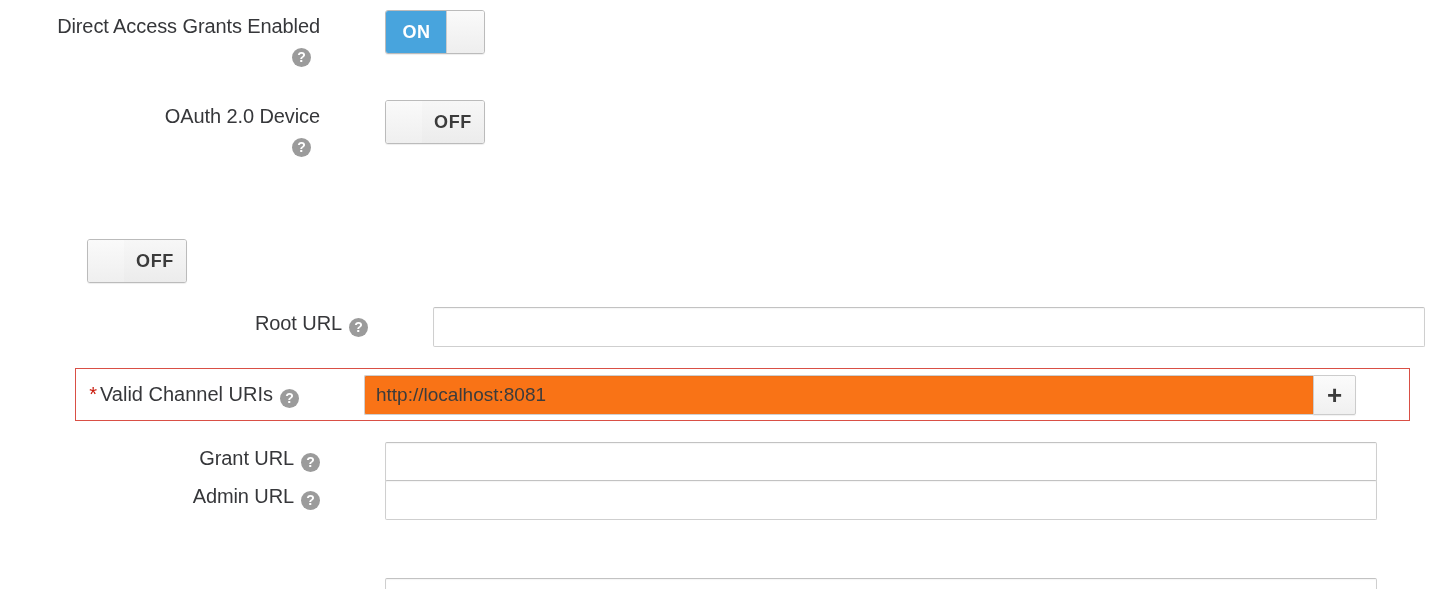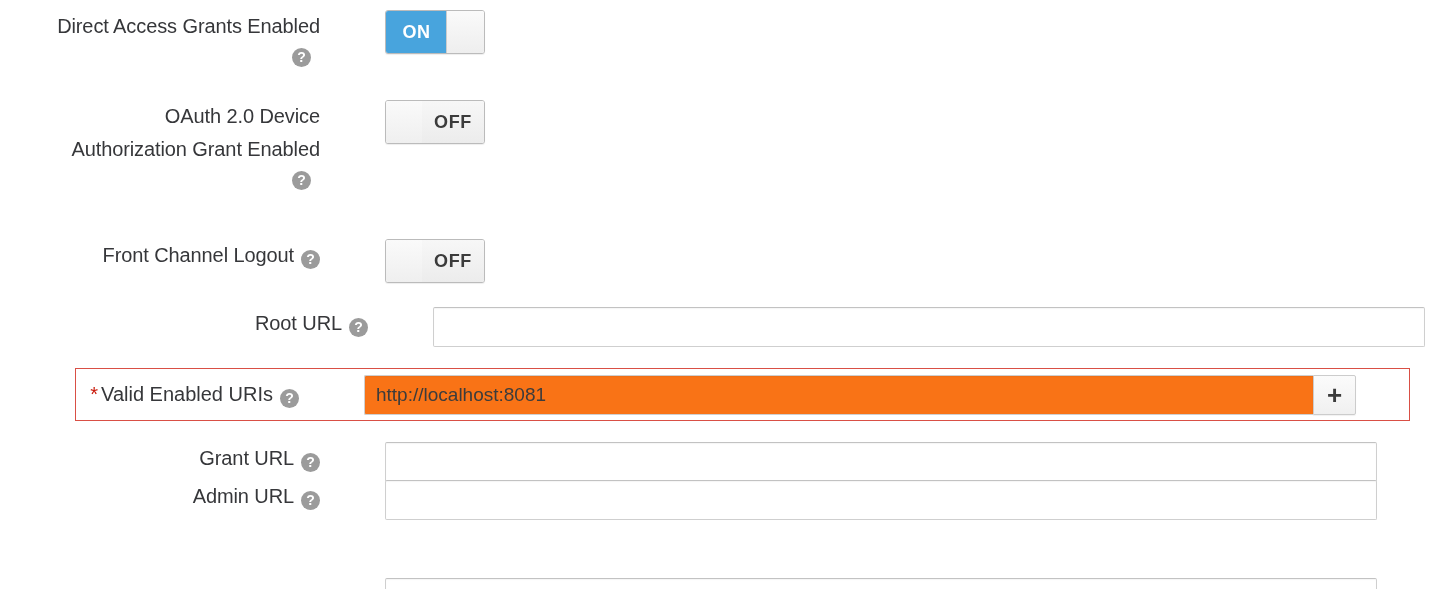--- a/index.html
+++ b/index.html
@@ -232,55 +232,51 @@
       <div class="switch on">
         <div class="seg seg-text">ON</div>
         <div class="seg seg-knob"></div>
       </div>
     </div>
   </div>
 
   <div class="row" style="top:100px;">
     <div class="label-col">
       <span class="label-line">OAuth 2.0 Device</span>
-      <span class="label-line">Authorization Grant Enabled</span>
       <span class="help-icon below">?</span>
     </div>
     <div class="field-col">
       <div class="switch off">
         <div class="seg seg-knob"></div>
         <div class="seg seg-text">OFF</div>
       </div>
     </div>
   </div>
 
   <div class="row" style="top:239px;">
-    <div class="label-col">
-      <span>Front Channel Logout</span><span class="help-icon">?</span>
-    </div>
     <div class="field-col">
       <div class="switch off">
         <div class="seg seg-knob"></div>
         <div class="seg seg-text">OFF</div>
       </div>
     </div>
   </div>
 
   <div class="row" style="top:307px;padding-left:48px;">
     <div class="label-col">
       <span>Root URL</span><span class="help-icon">?</span>
     </div>
     <div class="field-col">
       <input class="text-input" type="text" value="" style="">
     </div>
   </div>
 
   <div class="error-row" style="top:368px; height:53px;">
     <div class="err-label">
-      <span class="req-star">*</span><span>Valid Enabled URIs</span><span class="help-icon">?</span>
+      <span class="req-star">*</span><span>Valid Channel URIs</span><span class="help-icon">?</span>
     </div>
     <div class="err-field">
       <input class="uri-input" type="text" value="http://localhost:8081" style="">
       <button class="plus-btn">
         <span class="glyph">+</span>
       </button>
     </div>
   </div>
 
   <div class="row" style="top:442px;">

